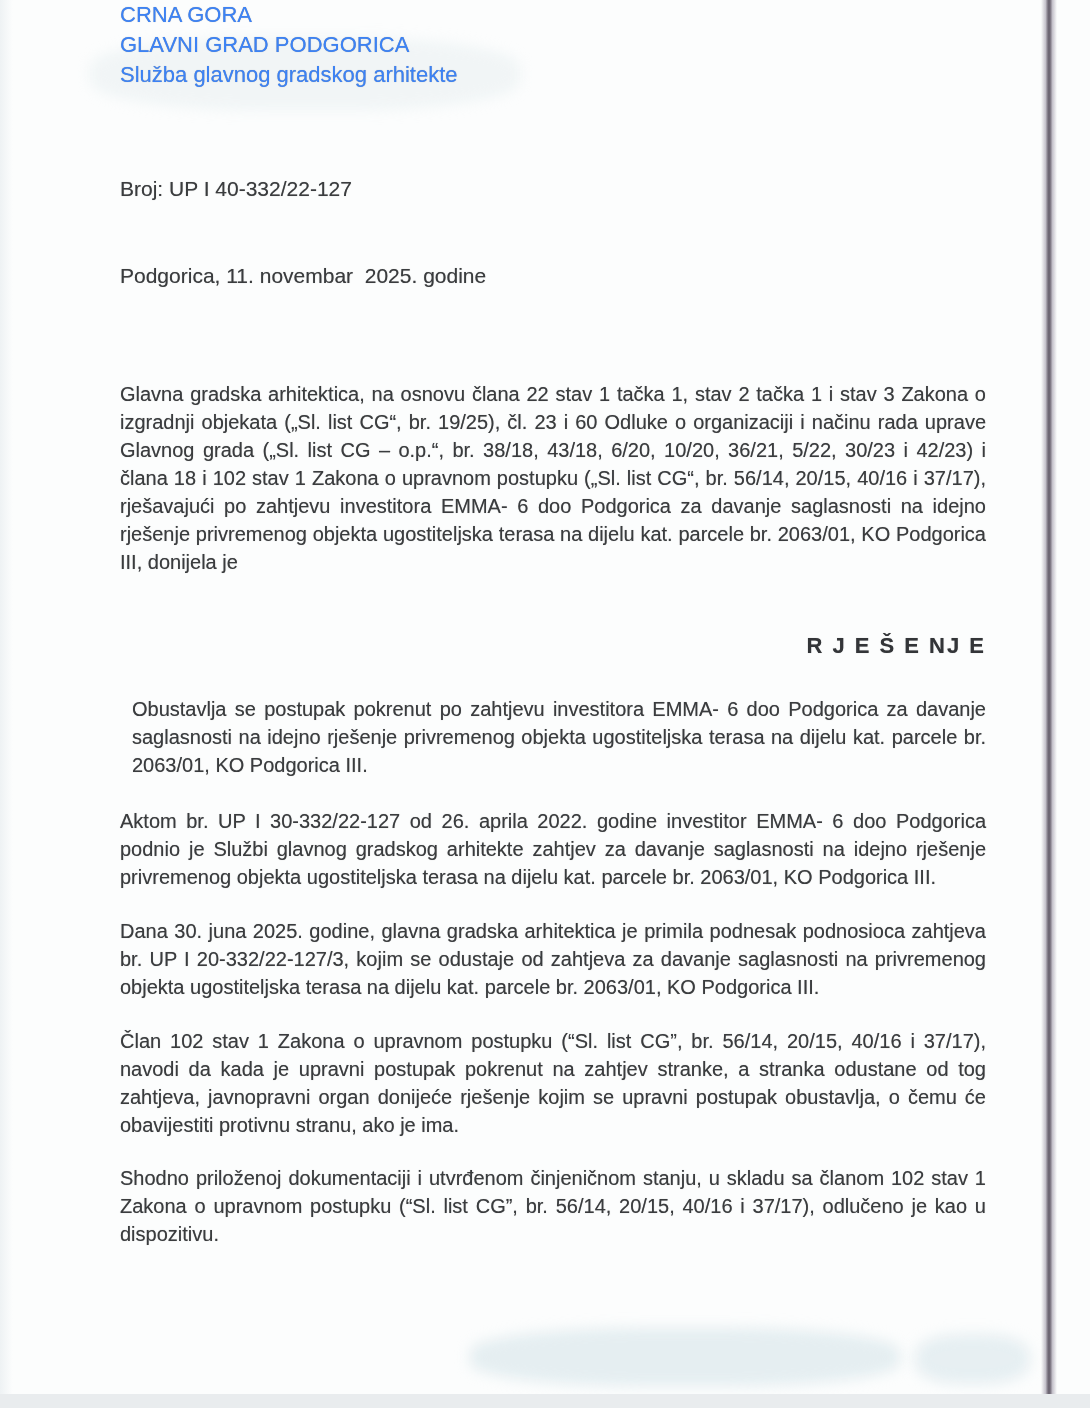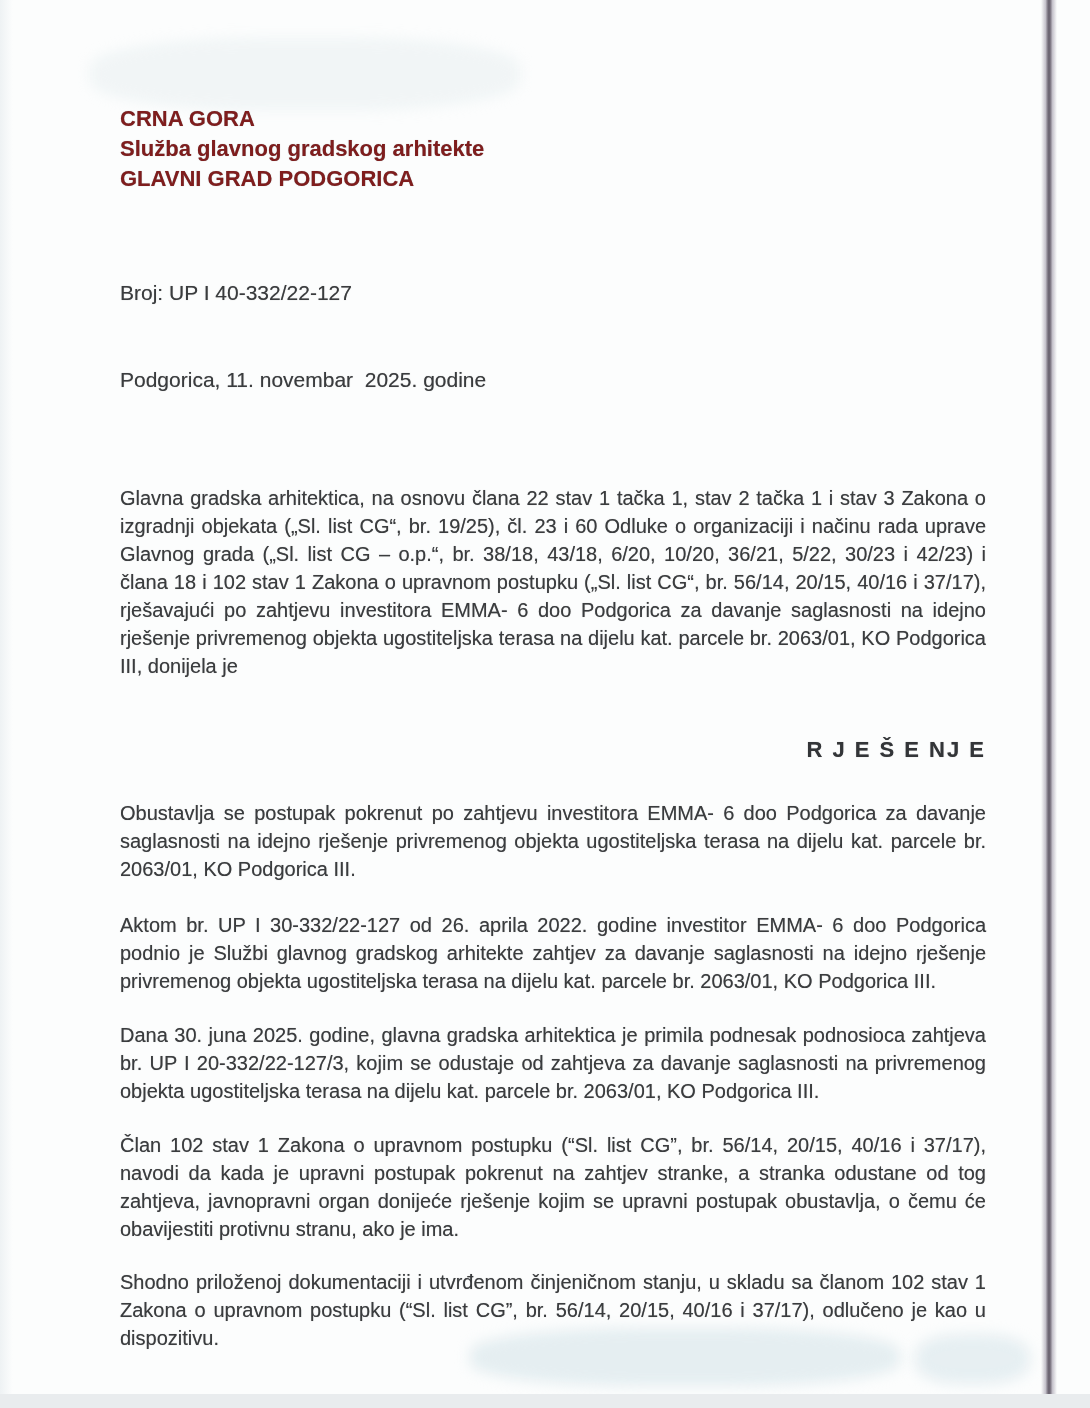--- a/index.html
+++ b/index.html
@@ -65,40 +65,39 @@
   
   .content {
     position: absolute;
     left: 120px; top: 0;
     width: 866px;
   }
   .content * {
     text-shadow: 0 0 0.7px rgba(58,60,62,0.55);
   }
   .letterhead {
-    padding-top: 104px;
     font-size: 22px;
     line-height: 30px;
-    font-weight: 700;
-    color: #7f1d1d;
+    font-weight: 400;
+    color: #3b82f6;
   }
   .reference {
     margin-top: 26px;
     font-size: 21px;
     line-height: 29px;
     white-space: pre-wrap;
   }
   p.body {
     margin: 26px 0 0 0;
     font-size: 20px;
     line-height: 28px;
     text-align: justify;
   }
   p.intro    { margin-top: 32px; }
-  p.decision { margin-top: 35px; }
+  p.decision { margin-top: 35px; margin-left: 12px; }
   p.expl-1   { margin-top: 28px; }
   p.expl-4   { margin-top: 25px; }
   h1.heading, h2.heading {
     margin: 0;
     text-align: right;
     font-size: 22px;
     line-height: 28px;
     font-weight: 700;
     letter-spacing: 2px;
     color: #333538;
@@ -113,22 +112,22 @@
 
   <div class="scan-strip-left"></div>
   <div class="bleed bleed-top"></div>
   <div class="bleed bleed-bottom-1"></div>
   <div class="bleed bleed-bottom-2"></div>
 
   <div class="content">
 
     <div class="letterhead">
       <div>CRNA GORA</div>
+      <div>GLAVNI GRAD PODGORICA</div>
       <div>Služba glavnog gradskog arhitekte</div>
-      <div>GLAVNI GRAD PODGORICA</div>
     </div>
 
     <div class="reference">
       <div>Broj: UP I 40-332/22-127</div>
       <div>Podgorica, 11. novembar  2025. godine</div>
     </div>
 
     <p class="body intro">Glavna gradska arhitektica, na osnovu člana 22 stav 1 tačka 1, stav 2 tačka 1 i stav 3 Zakona o izgradnji objekata („Sl. list CG“, br. 19/25), čl. 23 i 60 Odluke o organizaciji i načinu rada uprave Glavnog grada („Sl. list CG – o.p.“, br. 38/18, 43/18, 6/20, 10/20, 36/21, 5/22, 30/23 i 42/23) i člana 18 i 102 stav 1 Zakona o upravnom postupku („Sl. list CG“, br. 56/14, 20/15, 40/16 i 37/17), rješavajući po zahtjevu investitora EMMA- 6 doo Podgorica za davanje saglasnosti na idejno rješenje privremenog objekta ugostiteljska terasa na dijelu kat. parcele br. 2063/01, KO Podgorica III, donijela je</p>
 
     <h1 class="heading">R J E Š E NJ E</h1>

